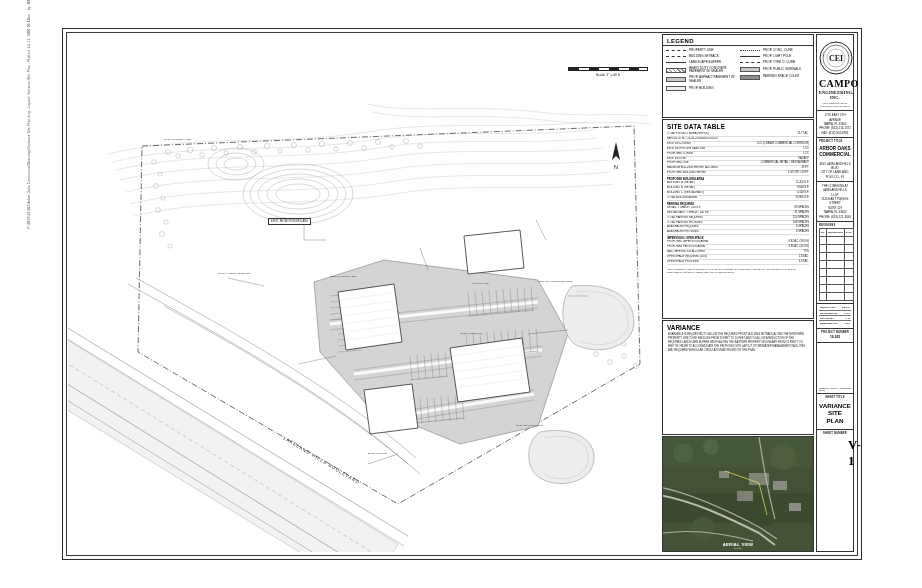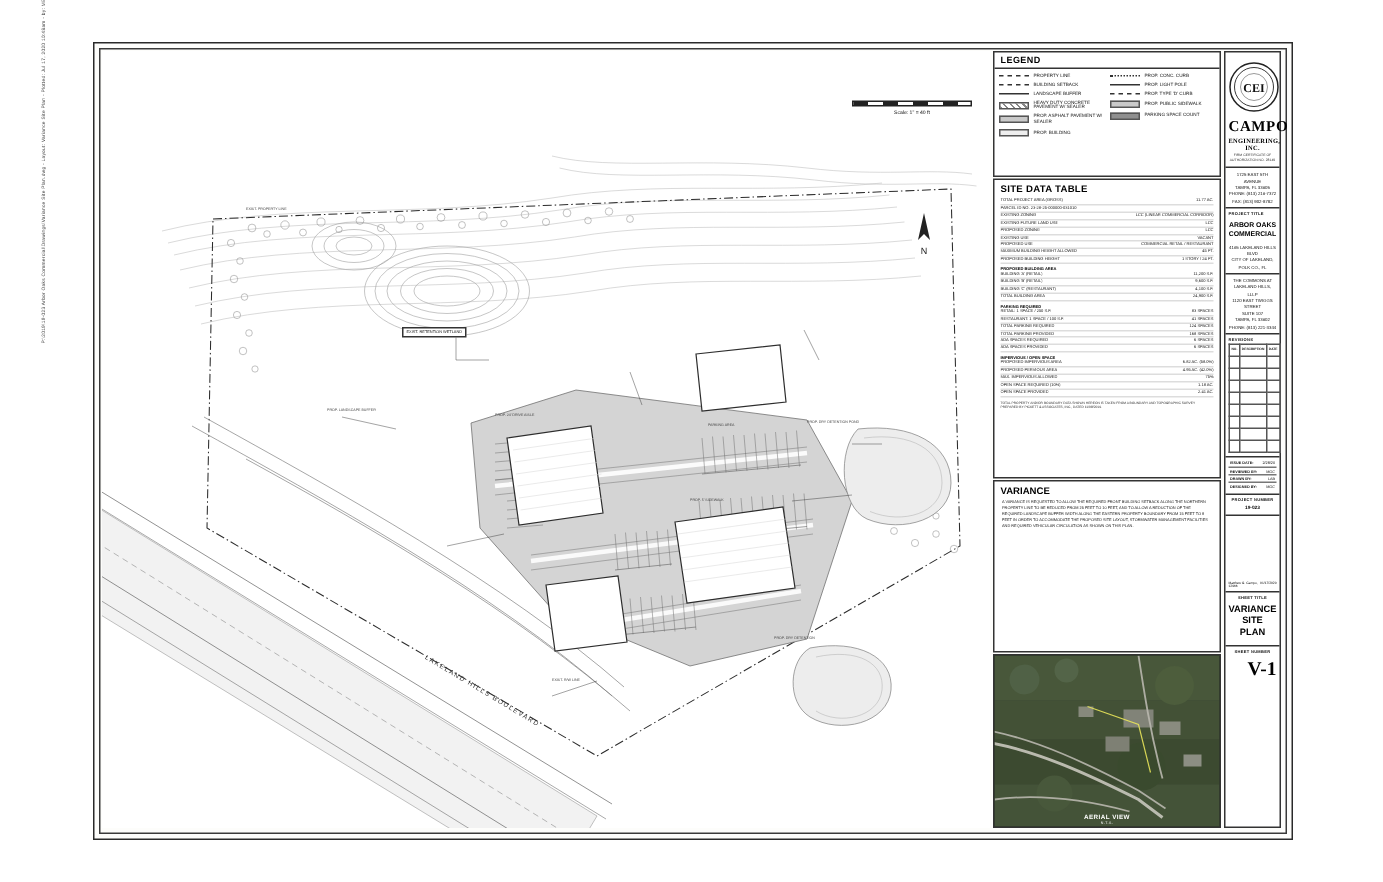--- a/index.html
+++ b/index.html
@@ -265,22 +265,23 @@
     font-size: 6.2px;
     font-weight: bold;
     text-align: center;
     line-height: 1.2;
     padding: 3px 0;
   }
   .sheet-no {
     font-family: "Liberation Serif", serif;
     font-size: 13px;
     font-weight: bold;
-    text-align: right;
+    text-align: left;
     padding: 2px 0 3px;
+    margin-left: 29px;
   }
   .pnum { font-size: 3.2px; text-align:center; font-weight:bold; padding:1px 0; }
   .sig-row { font-size:2.2px; display:flex; justify-content:space-between; color:#111; }
   .nb { border-bottom: none !important; }
   .label-tag {
     position: absolute;
     font-size: 2.6px;
     background: #fff;
     border: 0.6px solid #333;
     padding: 1px 2px;

